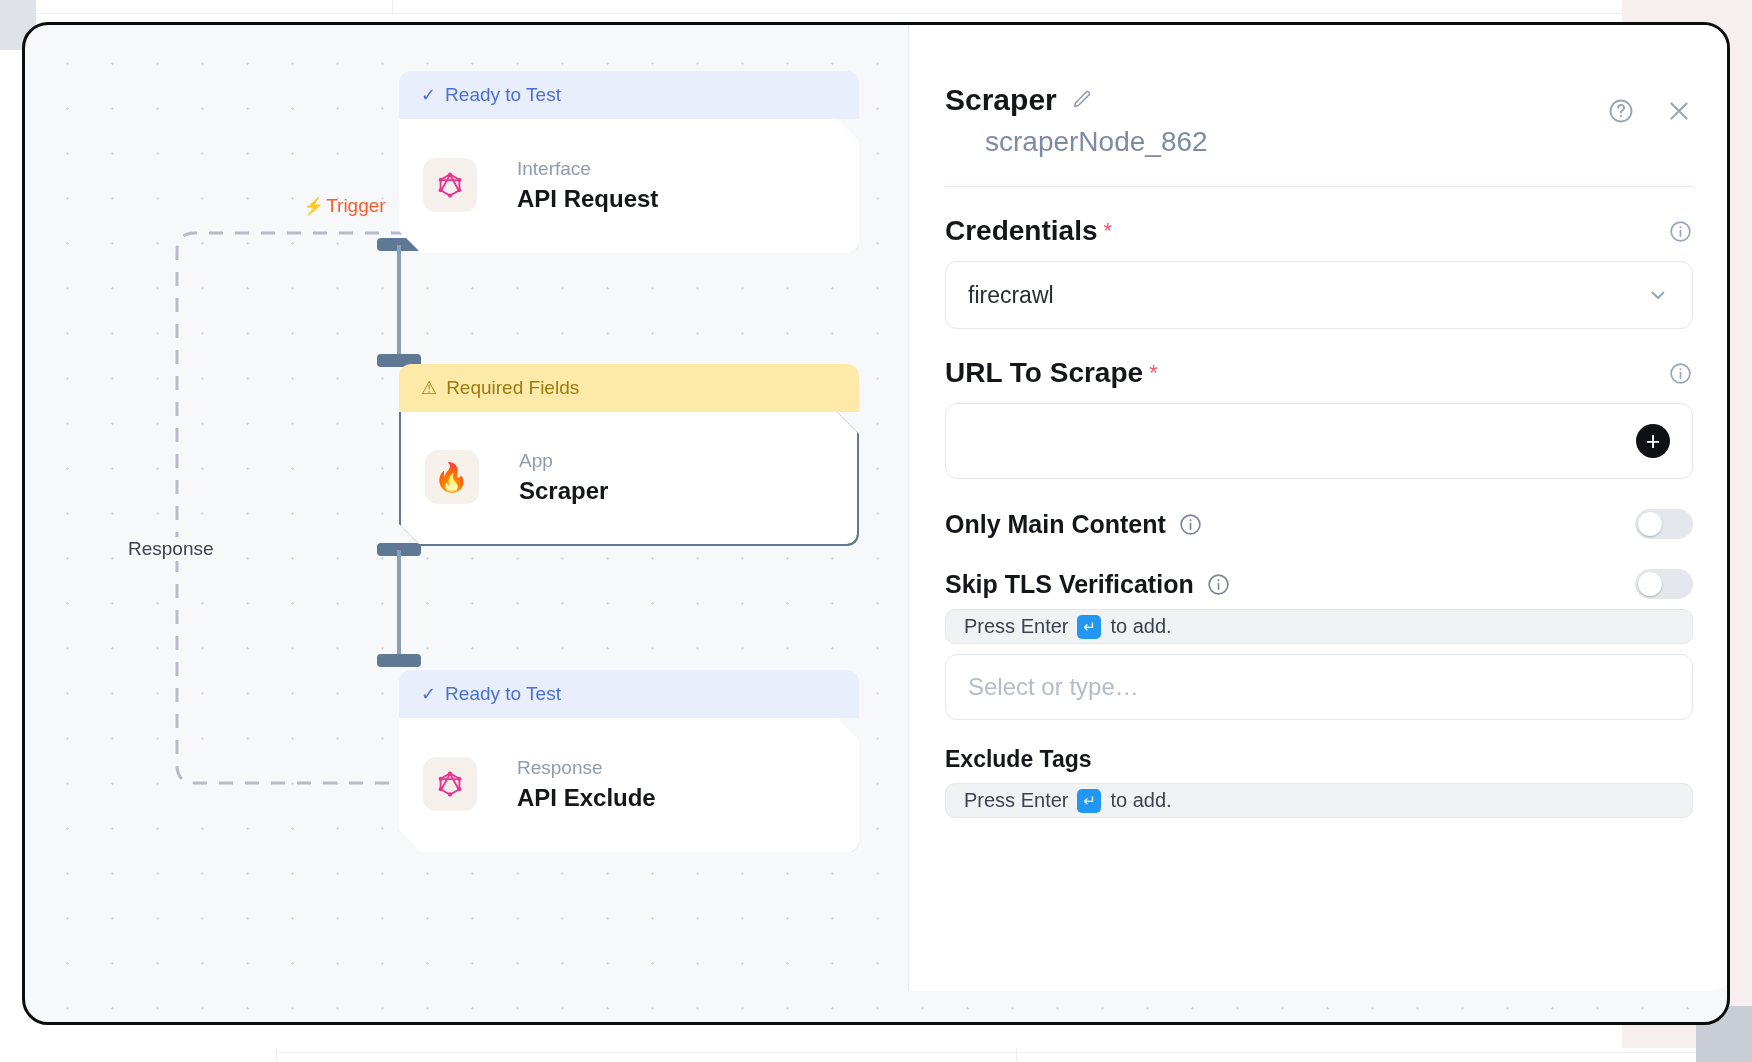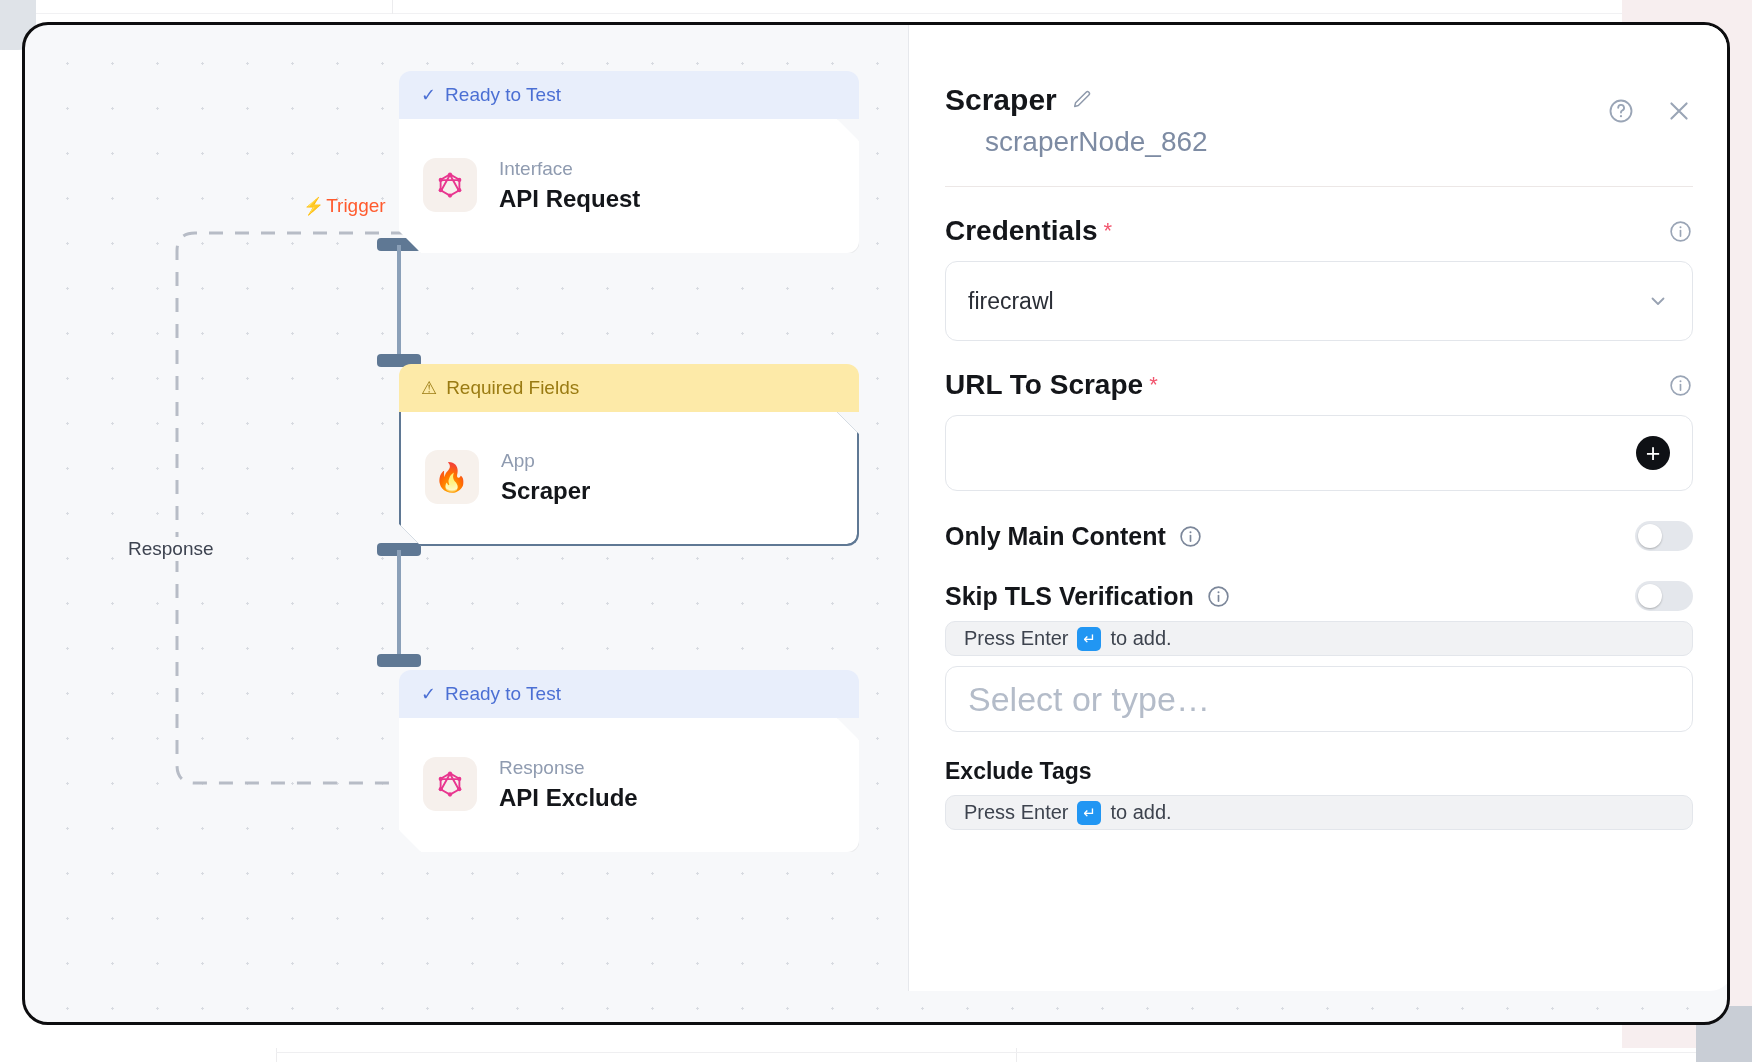--- a/index.html
+++ b/index.html
@@ -79,21 +79,21 @@
     font-size: 19px;
   }
   .status-ready { background: #e8eefb; color: #4b6fd4; }
   .status-warn  { background: #fdeaa8; color: #9a7b12; }
   .status-ico { font-size: 18px; line-height: 1; }
 
   .node-body {
     background: #ffffff;
     border-radius: 0 0 12px 12px;
     padding: 26px 24px 28px 24px;
-    display: flex; align-items: center; gap: 22px;
+    display: flex; align-items: center; gap: 40px;
     min-height: 134px;
     position: relative;
   }
   .node-body.notched {
     clip-path: polygon(0 0, calc(100% - 22px) 0, 100% 22px, 100% 100%, 22px 100%, 0 calc(100% - 22px));
     box-shadow: 0 0 0 1px rgba(0,0,0,.05);
   }
   .node.selected .node-body {
     background:
       linear-gradient(#fff,#fff) padding-box,
@@ -142,21 +142,21 @@
 
   .field { margin-top: 28px; position: relative; }
   .field-label-row { display: flex; align-items: center; }
   .field-label { font-size: 28px; font-weight: 700; color: #14161a; }
   .req { color: #f2556e; margin-left: 6px; font-size: 22px; }
   .info-right { margin-left: auto; color: #9aa5b6; display: flex; }
   .info-inline { margin-left: 12px; color: #7c879a; display: flex; }
 
   .select-box, .text-box {
     margin-top: 14px;
-    height: 80px;
+    height: 68px;
     border: 1px solid #e3e6eb;
     border-radius: 12px;
     background: #ffffff;
     display: flex; align-items: center;
     padding: 0 22px;
     font-size: 23px; color: #2a2e36;
     position: relative;
   }
   .chev { margin-left: auto; color: #98a2b2; display: flex; }
   .plus-btn {
@@ -203,21 +203,21 @@
     font-size: 15px; line-height: 1;
   }
   .tag-input {
     margin-top: 10px;
     height: 66px;
     border: 1px solid #e3e6eb;
     border-radius: 12px;
     background: #fff;
     display: flex; align-items: center;
     padding: 0 22px;
-    font-size: 34px; color: #b4bcc9;
+    font-size: 24px; color: #b4bcc9;
   }
 </style>
 </head>
 <body>
 
 <div class="page">
 
   <div class="bg-strip-top"></div>
   <div class="bg-line-v1"></div>
   <div class="bg-line-v2"></div>

